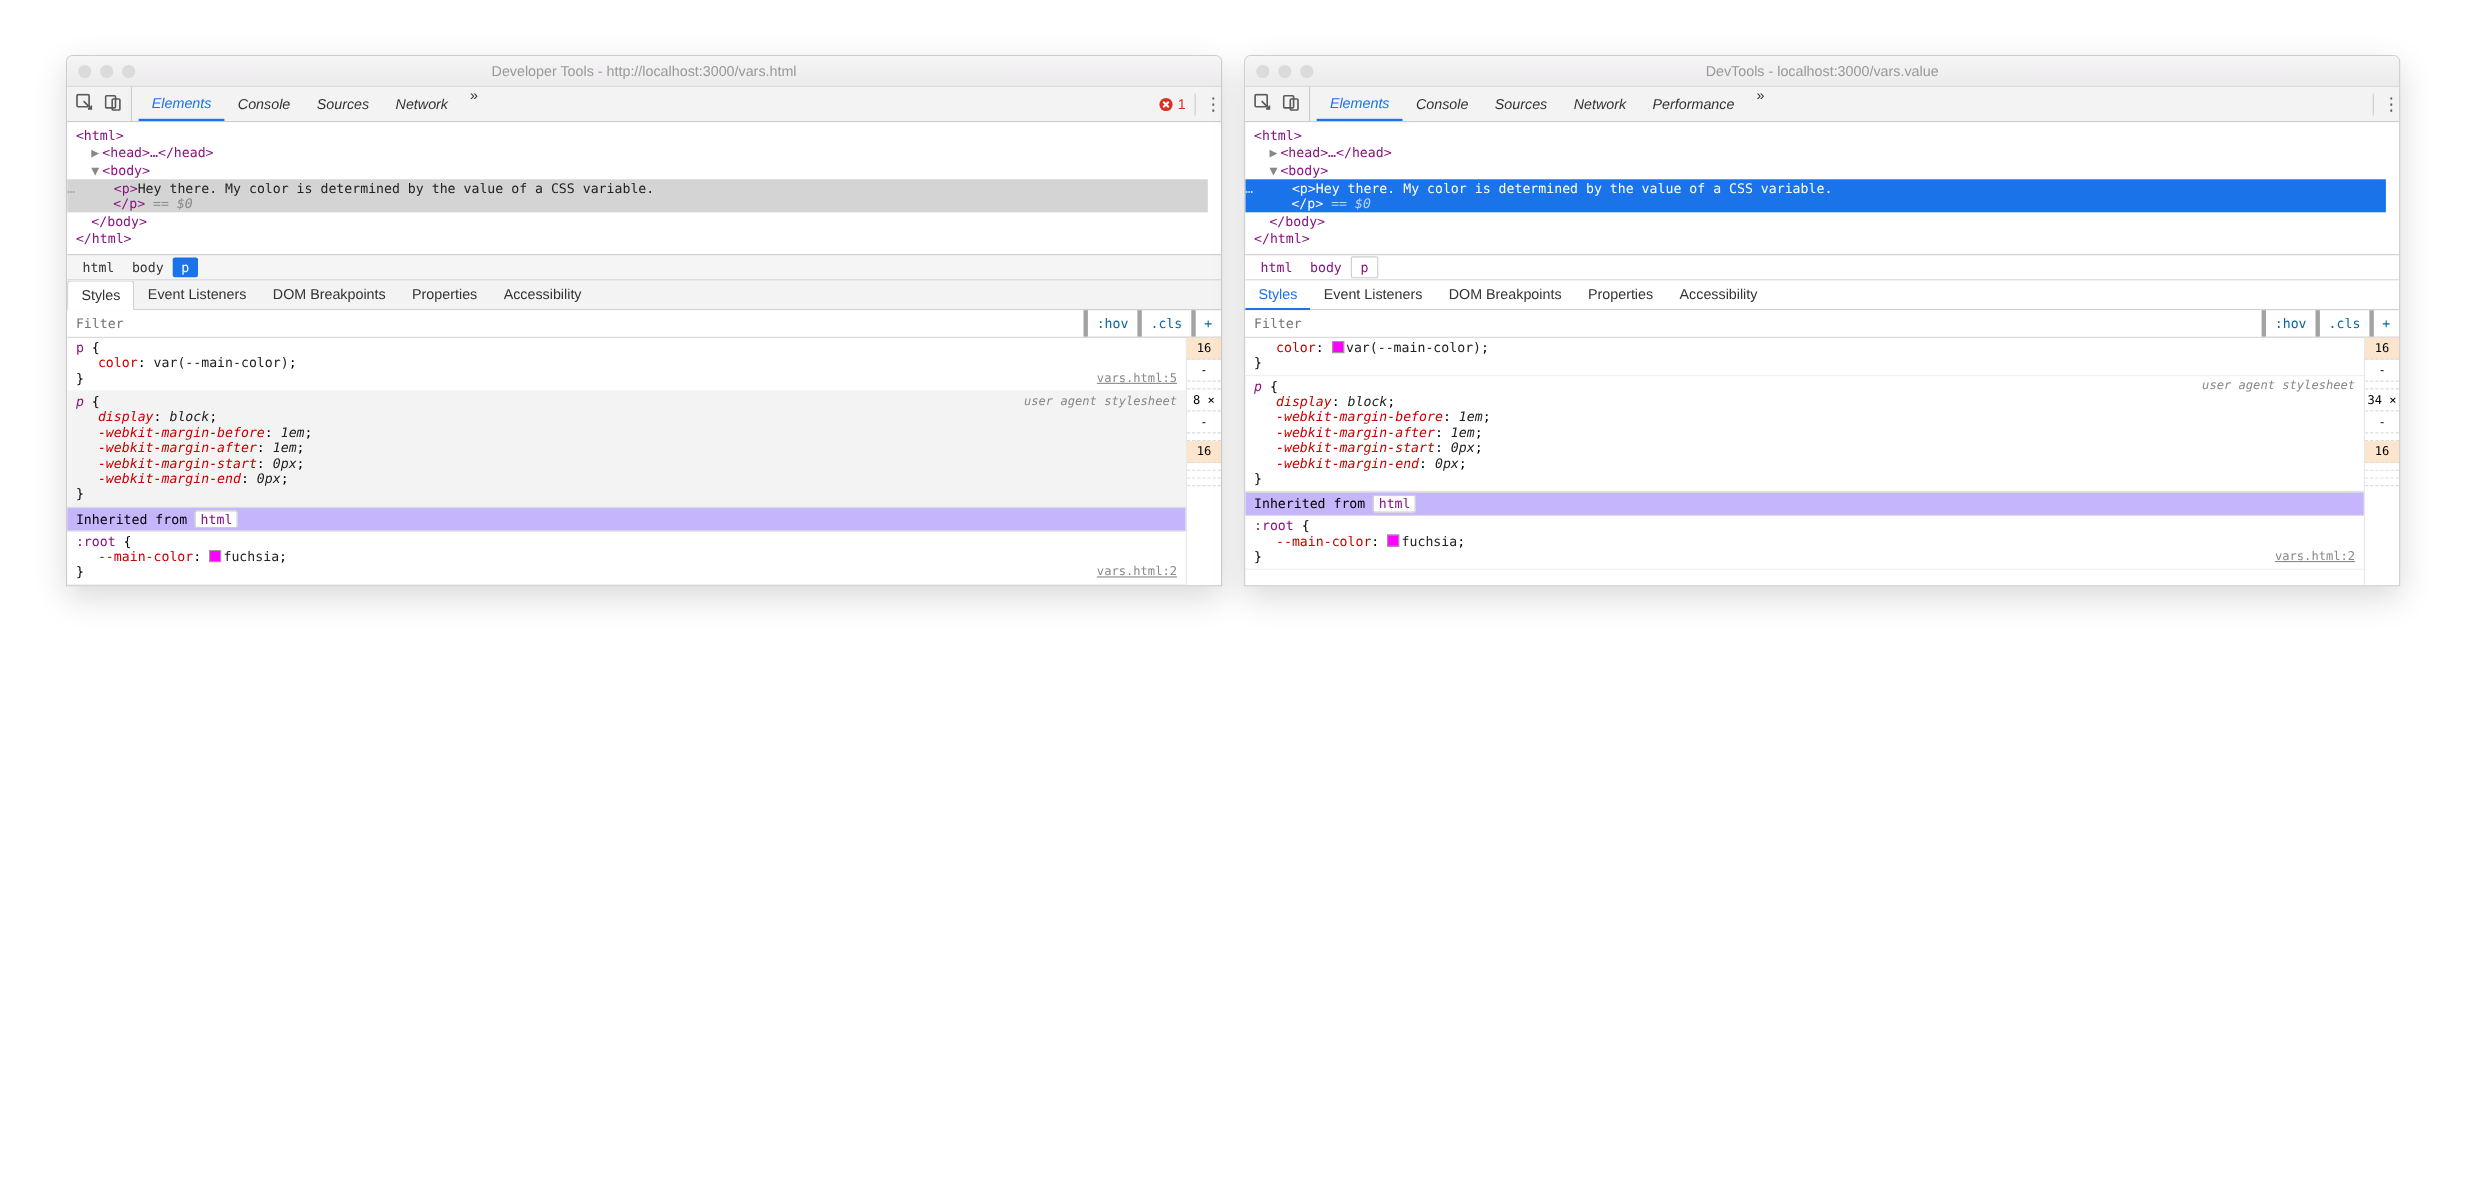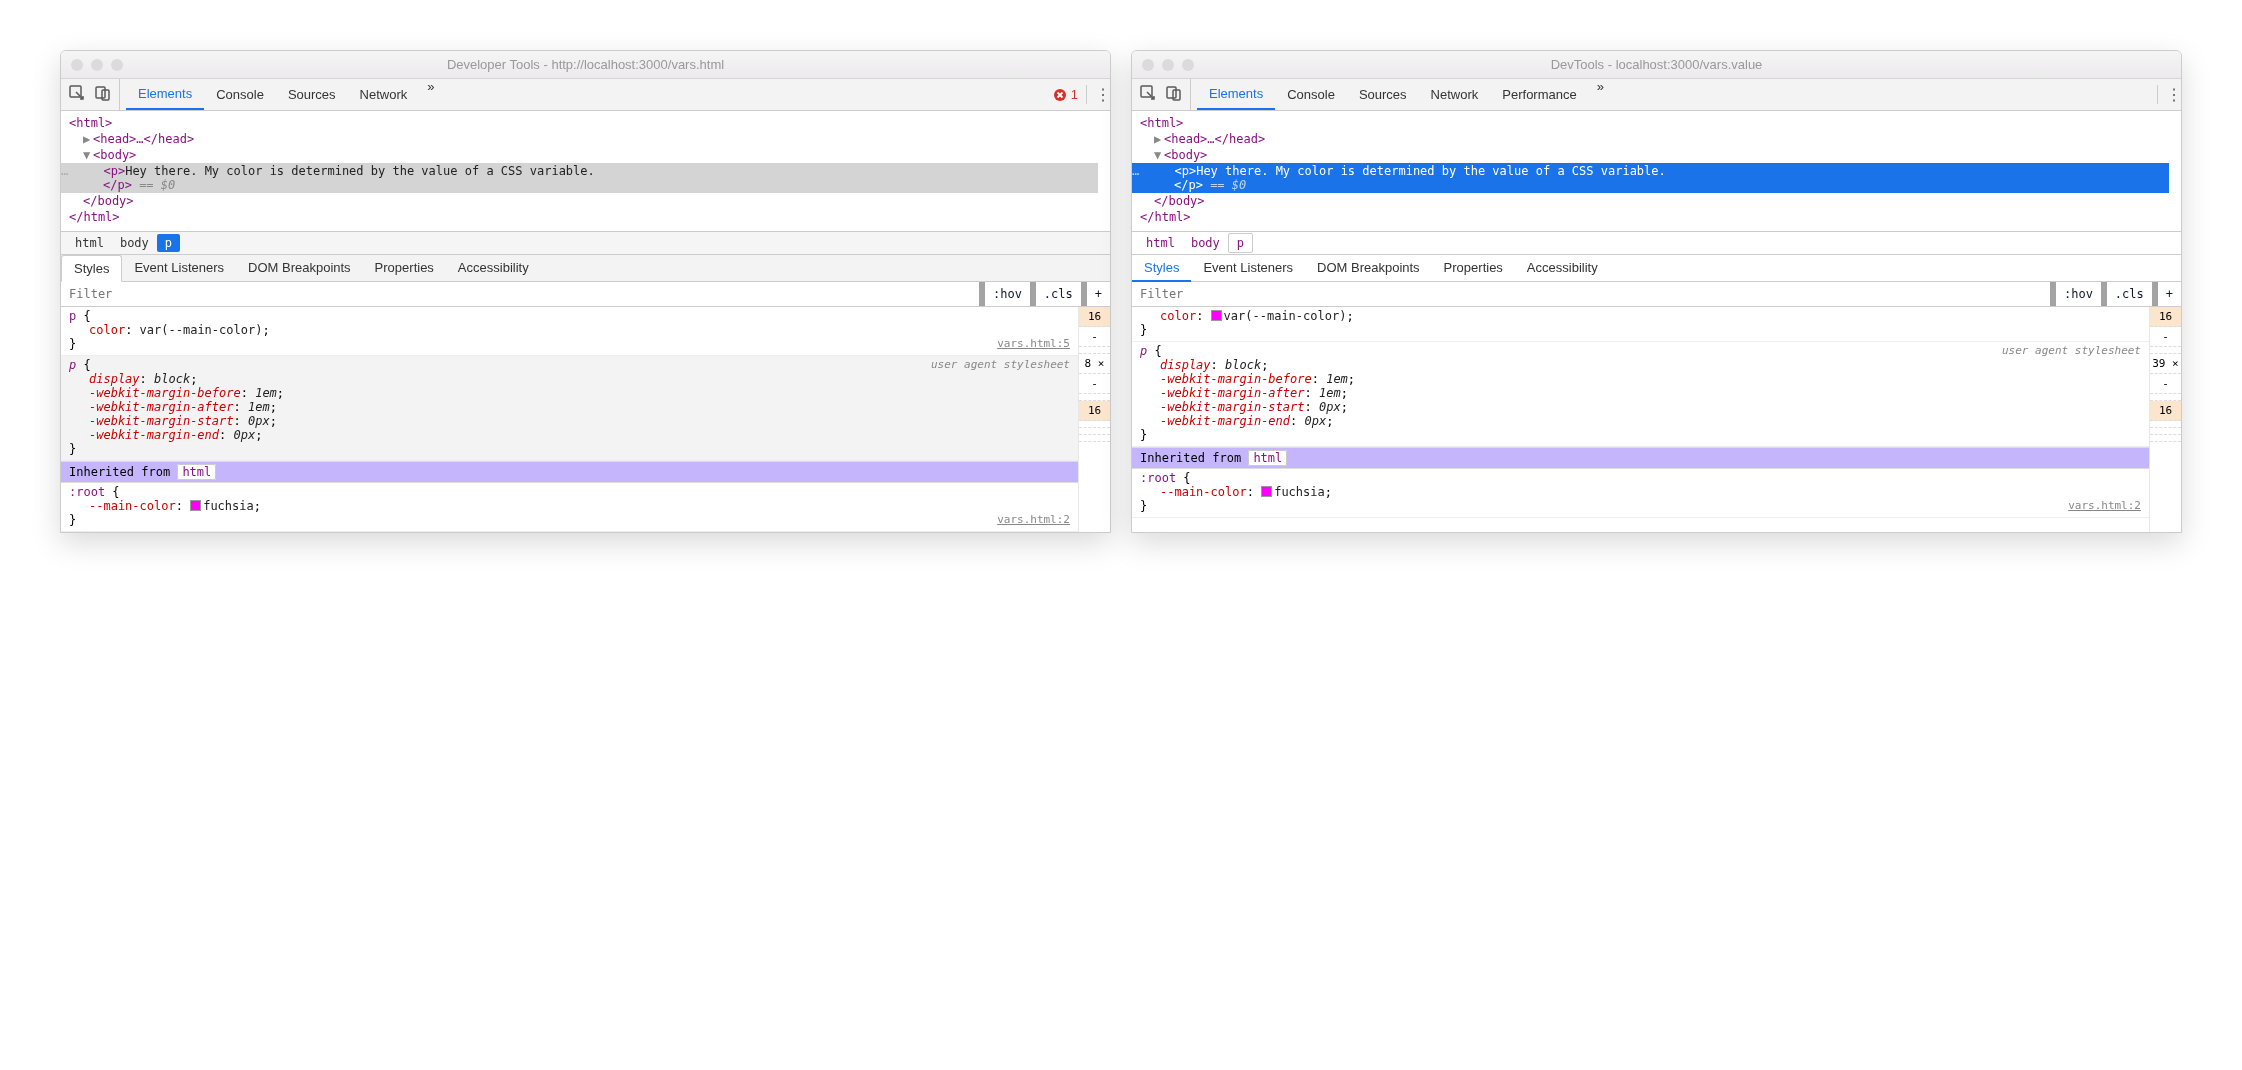--- a/index.html
+++ b/index.html
@@ -44,21 +44,21 @@
     display:flex; align-items:center;
     border-bottom:1px solid #ccc;
     height:32px;
     background:#f3f3f3;
   }
   .toolbar .icons { display:flex; align-items:center; padding:0 8px; gap:10px; border-right:1px solid #ccc; height:100%;}
   .toolbar .icons svg { width:16px; height:16px; fill:none; stroke:#5a5a5a; stroke-width:1.5;}
   .tabs { display:flex; align-items:stretch; height:100%; margin-left:6px;}
   .tab {
     padding:0 12px; display:flex; align-items:center;
-    color:#333; font-size:13px; cursor:default;
+    color:#333; font-size:13px; cursor:default;font-style:italic;
   }
   .tab.active { color:#1a73e8; border-bottom:2px solid #1a73e8;}
   .toolbar .more { color:#333; padding:0 8px;}
   .toolbar .right { margin-left:auto; display:flex; align-items:center; gap:8px; padding-right:6px;}
   .err { display:flex; align-items:center; gap:4px; color:#d93025; font-weight:500;}
   .err svg { width:14px; height:14px;}
   .kebab { width:18px; text-align:center; color:#5a5a5a; font-size:16px; border-left:1px solid #ccc; padding-left:8px; height:100%; display:flex; align-items:center;}
   .dom {
     font-family: Menlo, Consolas, monospace;
     font-size:12px;
@@ -98,21 +98,21 @@
   .styletab.active-a { background:#fff; border:1px solid #ccc; border-bottom:1px solid #fff; margin-bottom:-1px; border-top-left-radius:3px; border-top-right-radius:3px;}
   .styletab.active-b { border-bottom:2px solid #1a73e8; color:#1a73e8; margin-bottom:-1px;}
   .filterbar {
     display:flex; align-items:center; border-bottom:1px solid #ccc;
     font-size:12px; color:#999;
   }
   .filterbar input {
     border:none; outline:none; padding:5px 8px; flex:1; font-size:12px;
     font-family: Menlo, Consolas, monospace; color:#0369a1;
   }
-  .filterbar .tool { padding:0 8px; font-family:Menlo, monospace; color:#0f172a; border-left:6px solid #a3a3a3; height:24px; display:flex; align-items:center;text-align:right;}
+  .filterbar .tool { padding:0 8px; font-family:Menlo, monospace; color:#0369a1; border-left:4px solid #a3a3a3; height:24px; display:flex; align-items:center;text-align:right;}
   .styles-body {
     display:flex; flex:1; min-height:0;
   }
   .styles-col {
     flex:1; font-family:Menlo, Consolas, monospace; font-size:12px;
     overflow:hidden;
   }
   .strip {
     width:32px; border-left:1px solid #e7e7e7;
     font-family:Menlo, monospace; font-size:11px;
@@ -352,21 +352,21 @@
         <span class="src">vars.html:2</span>
         <span class="sel">:root</span> {<br>
         <div class="decl"><span class="pname">--main-color</span>: <span class="swatch"></span><span class="pval">fuchsia</span>;</div>
         }
       </div>
     </div>
     <div class="strip" id="right-strip">
         <div class="cell hi">16</div>
         <div class="cell">-</div>
         <div class="cell"></div>
-        <div class="cell">39 ×</div>
+        <div class="cell">34 ×</div>
         <div class="cell">-</div>
         <div class="cell"></div>
         <div class="cell hi">16</div>
         <div class="cell"></div>
         <div class="cell"></div>
         <div class="cell"></div>
       </div>
   </div>
 </div>
 

